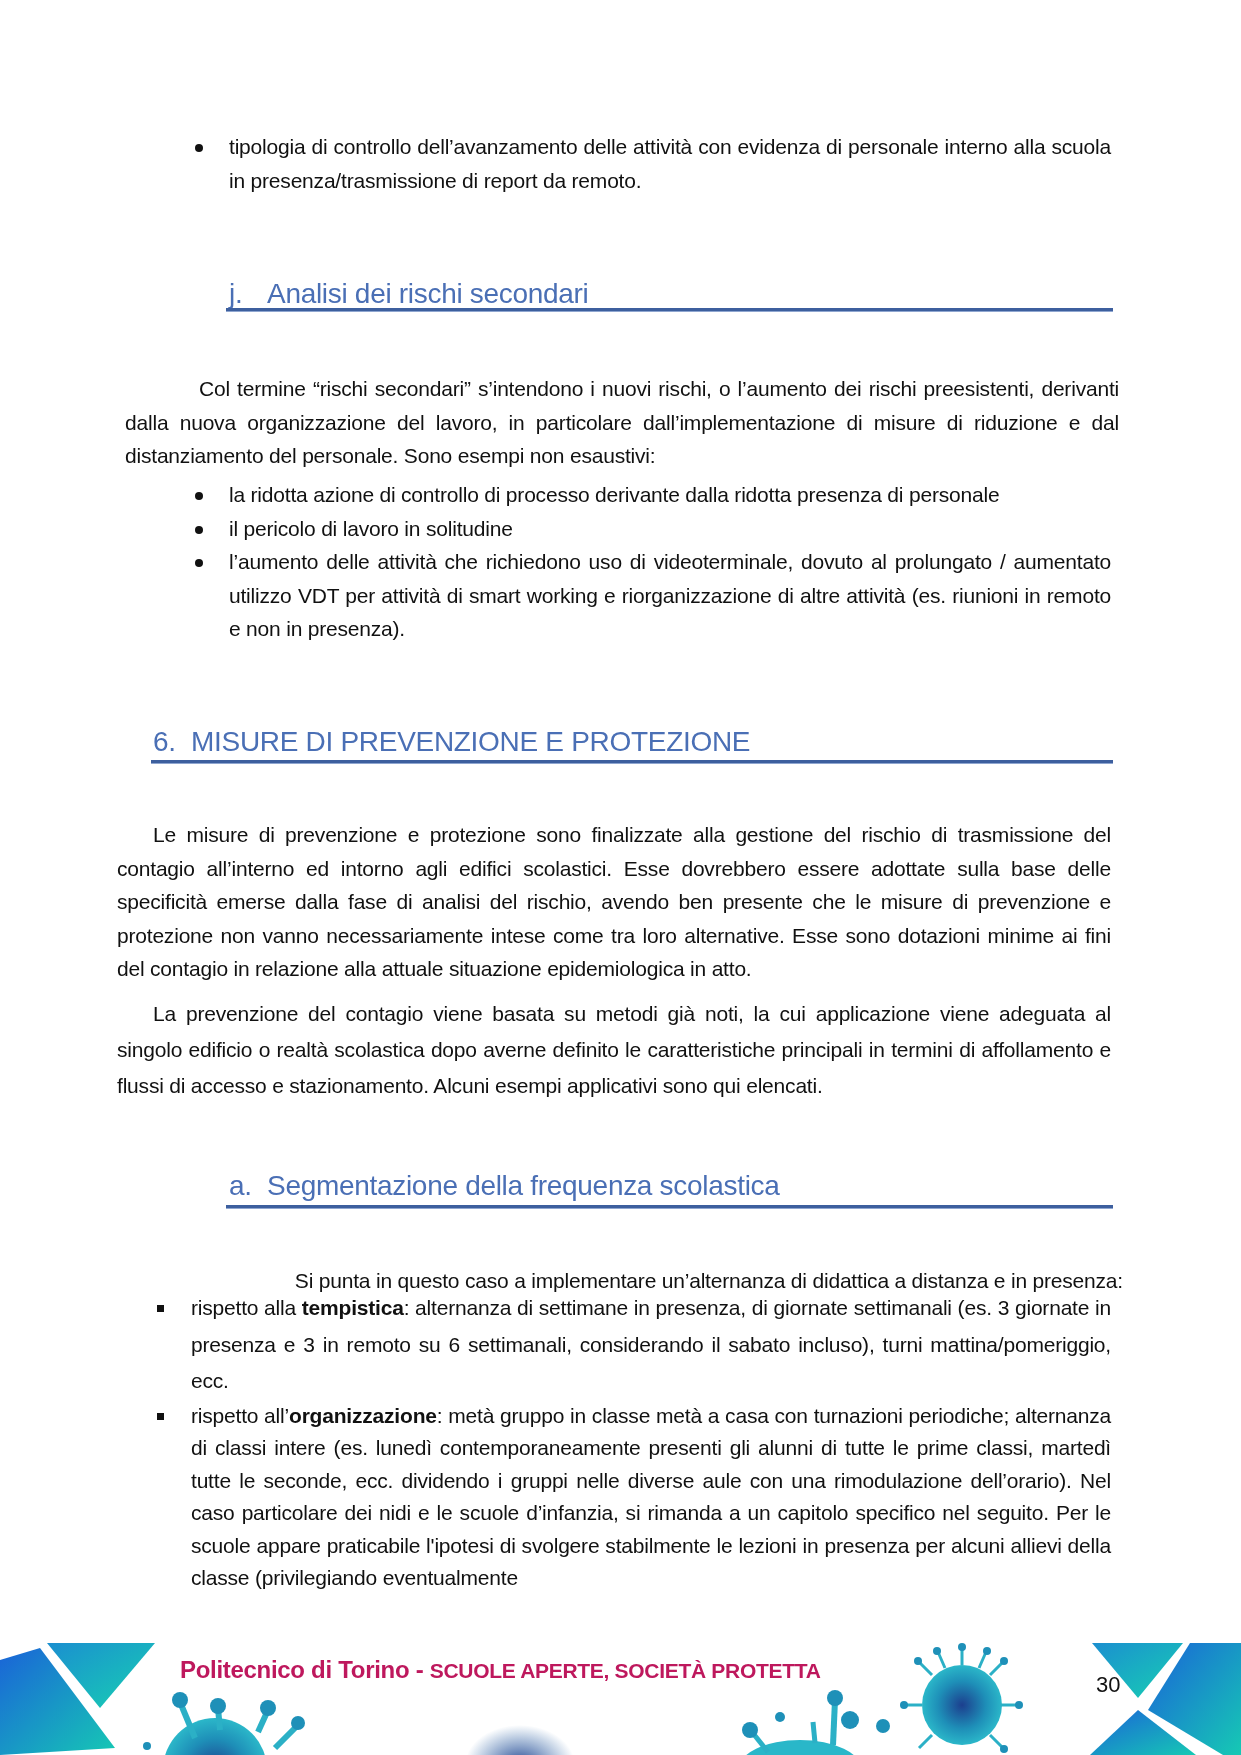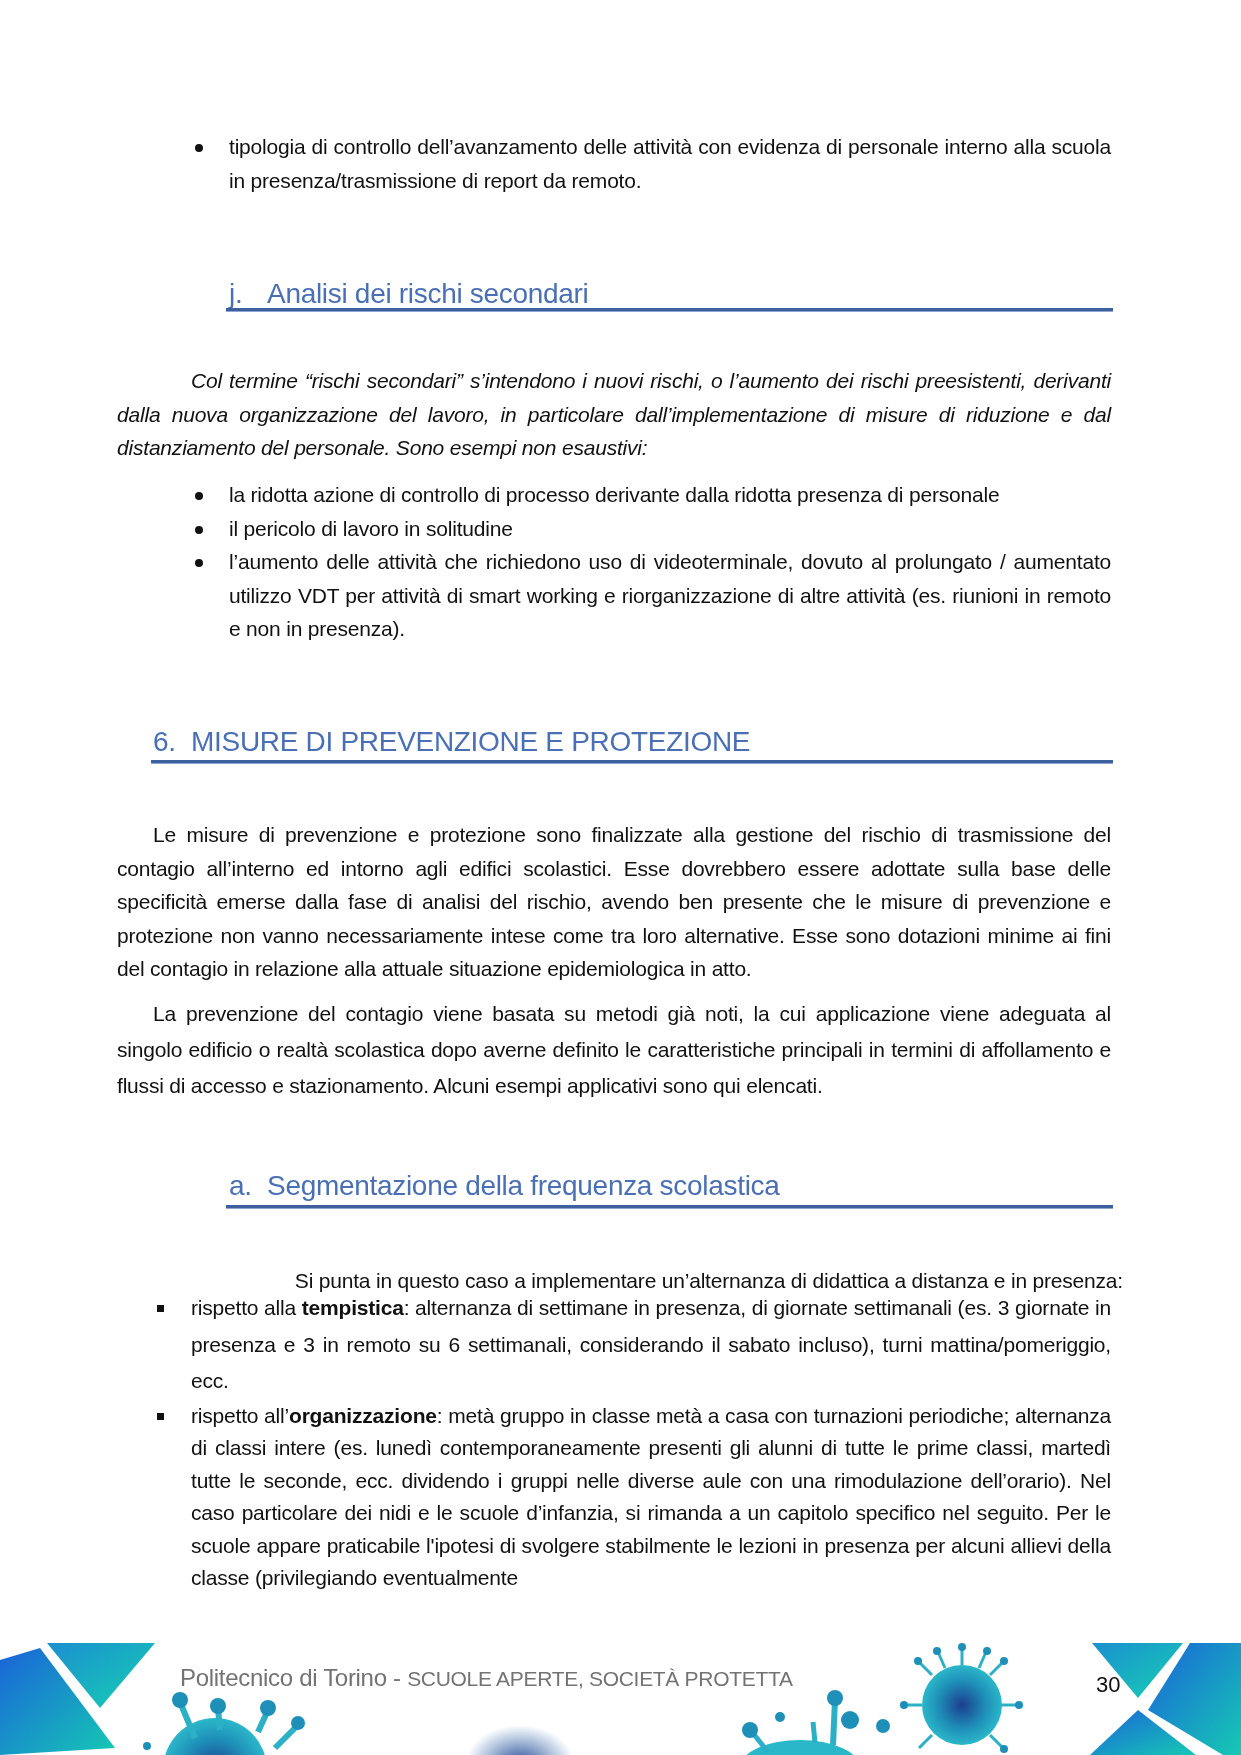--- a/index.html
+++ b/index.html
@@ -19,22 +19,22 @@
   .bullet-list li .sq {
     position: absolute; left: -34px; top: 13px; width: 7px; height: 7px; background: #111;
   }
   .heading {
     position: absolute; color: #4a6fb5; font-size: 28px; letter-spacing: -0.3px;
   }
   .heading .num { display: inline-block; width: 38px; }
   .rule { position: absolute; height: 3px; background: #3d5f9e; border-bottom: 1px solid #8fa6d0; }
   .footer { position: absolute; left: 0; top: 1640px; width: 1241px; height: 115px; overflow: hidden; }
   .footer-title {
-    position: absolute; left: 180px; top: 24px; font-size: 24px; font-weight: normal;
-    color: #737373; white-space: nowrap; letter-spacing: -0.3px;
+    position: absolute; left: 180px; top: 16px; font-size: 24px; font-weight: bold;
+    color: #be185d; white-space: nowrap; letter-spacing: -0.3px;
   }
   .footer-title .sub { font-size: 21px; }
   .page-num { position: absolute; left: 1096px; top: 32px; font-size: 22px; color: #111; }
 </style>
 </head>
 <body>
 
 <div class="page">
 
   <ul class="bullet-list txt justify" style="left:229px; top:130px; width:882px;">
@@ -42,21 +42,21 @@
       <span class="dot"></span>
       <span>tipologia di controllo dell’avanzamento delle attività con evidenza di personale interno alla scuola in presenza/trasmissione di report da remoto.</span>
     </li>
   </ul>
 
   <div class="heading" style="left:229px; top:278px;">
     <span class="num">j.</span><span>Analisi dei rischi secondari</span>
   </div>
   <div class="rule" style="left:226px; top:308px; width:887px;"></div>
 
-  <p class="txt justify" style="position:absolute; left:117px; top:364px; width:994px; margin:0; text-indent:74px;font-style:italic;">Col termine “rischi secondari” s’intendono i nuovi rischi, o l’aumento dei rischi preesistenti, derivanti dalla nuova organizzazione del lavoro, in particolare dall’implementazione di misure di riduzione e dal distanziamento del personale. Sono esempi non esaustivi:</p>
+  <p class="txt justify" style="position:absolute; left:117px; top:364px; width:994px; margin:8px; text-indent:74px;">Col termine “rischi secondari” s’intendono i nuovi rischi, o l’aumento dei rischi preesistenti, derivanti dalla nuova organizzazione del lavoro, in particolare dall’implementazione di misure di riduzione e dal distanziamento del personale. Sono esempi non esaustivi:</p>
 
   <ul class="bullet-list txt justify" style="left:229px; top:478px; width:882px;">
     <li>
       <span class="dot"></span>
       <span>la ridotta azione di controllo di processo derivante dalla ridotta presenza di personale</span>
     </li>
     <li>
       <span class="dot"></span>
       <span>il pericolo di lavoro in solitudine</span>
     </li>

